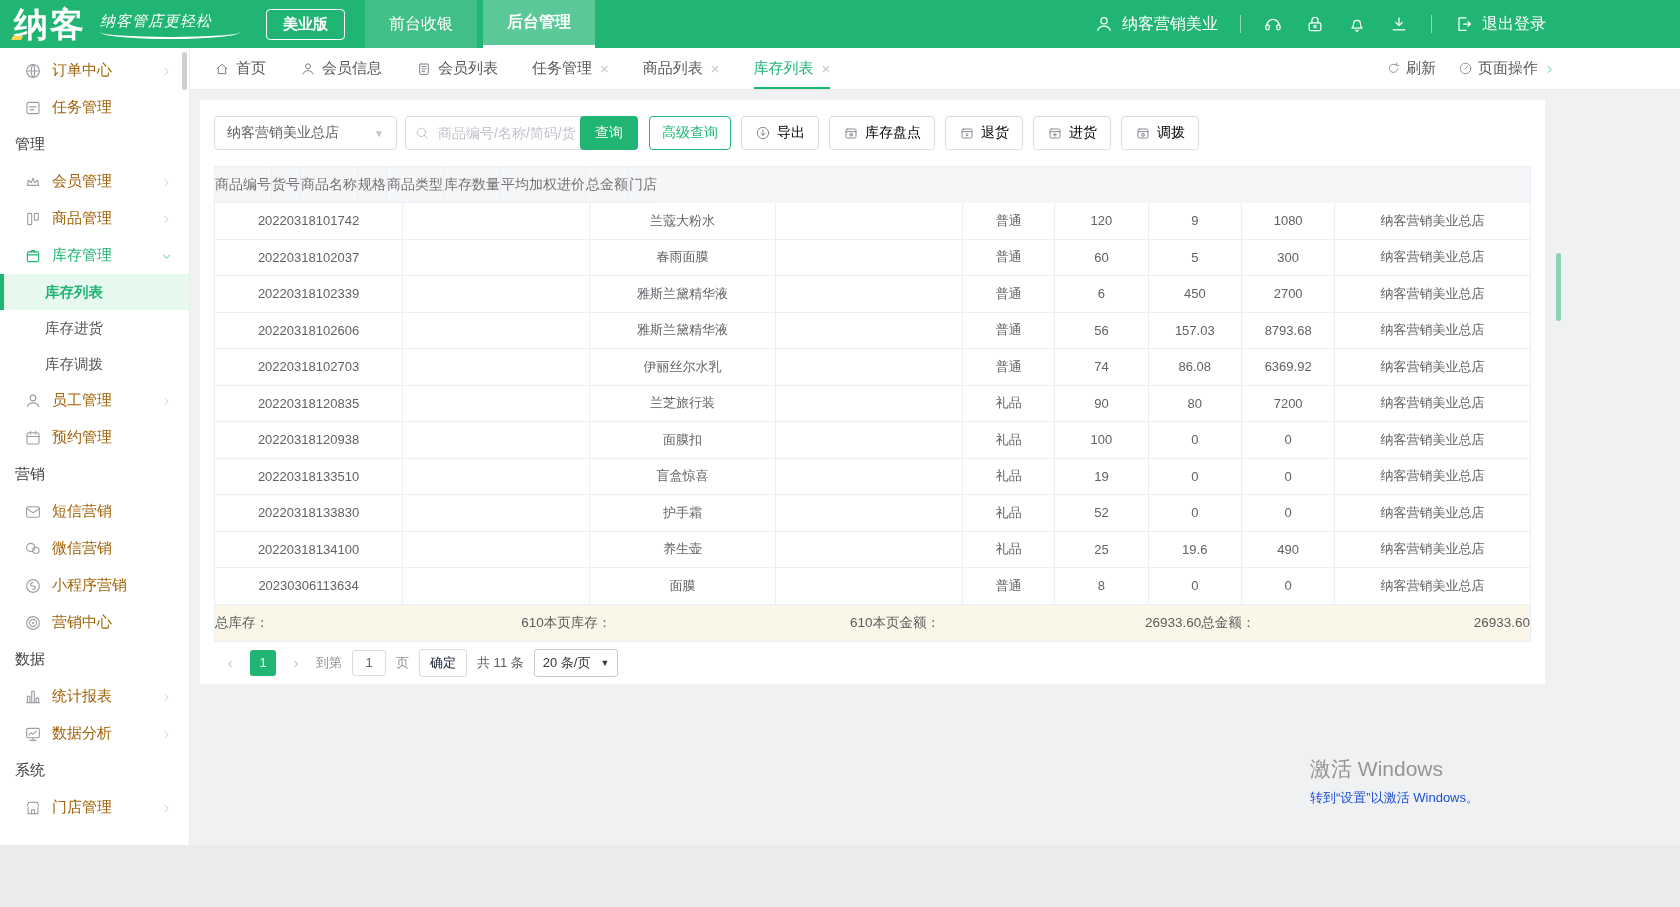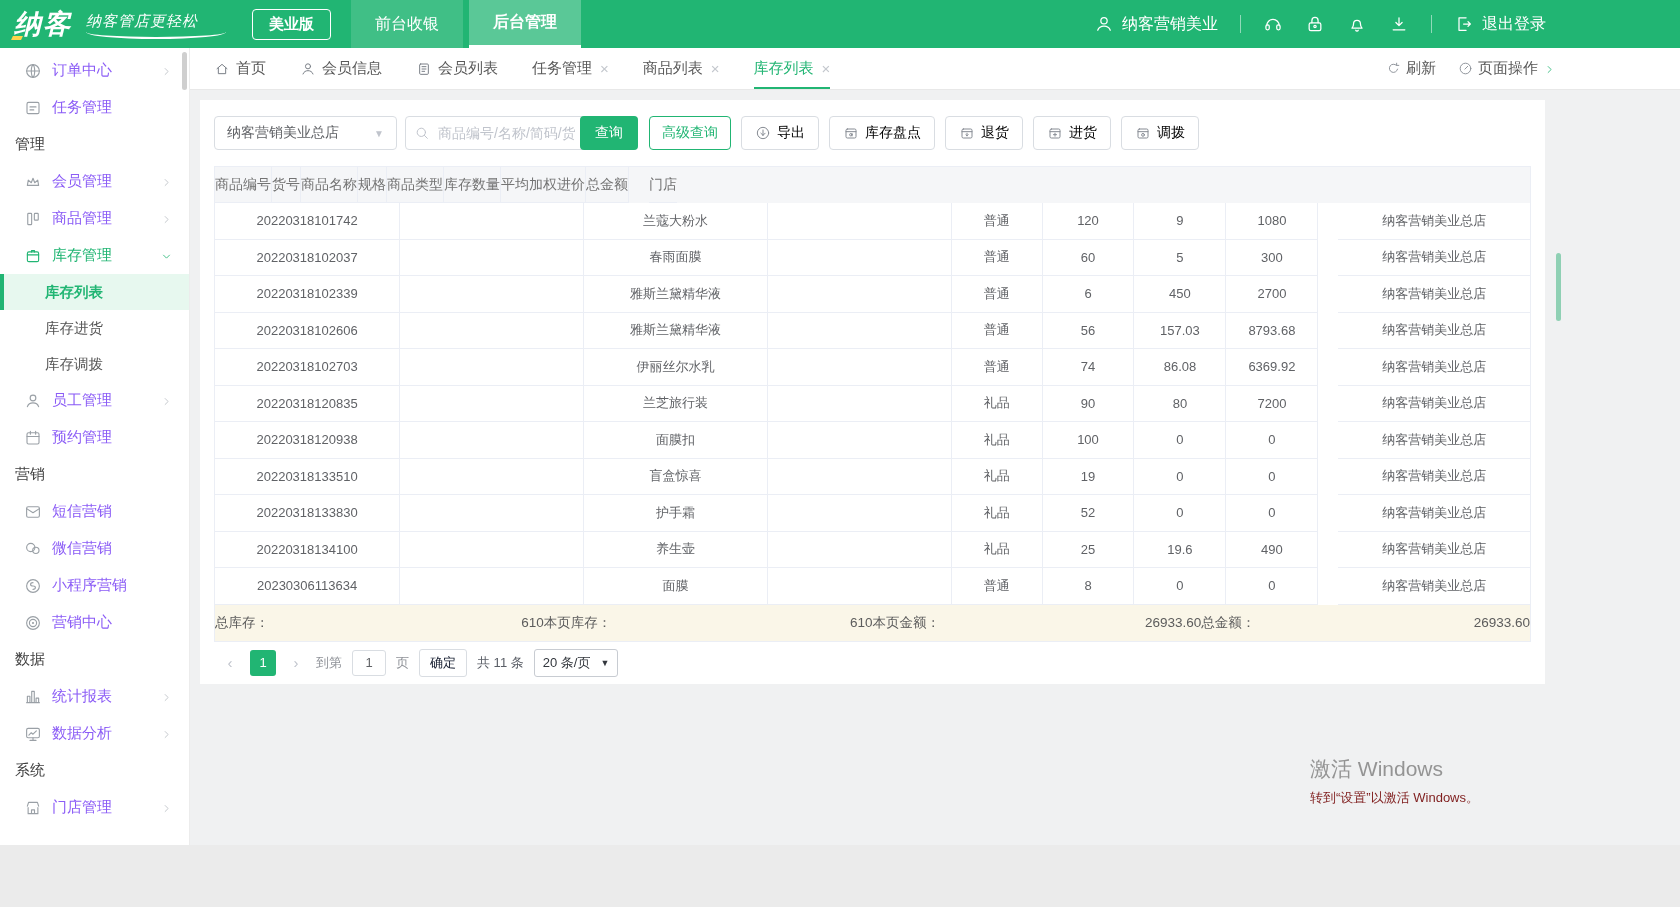--- a/index.html
+++ b/index.html
@@ -2,21 +2,21 @@
 <html><head>
 <meta charset="utf-8">
 <style>
   * { margin:0; padding:0; box-sizing:border-box; }
   html,body { width:1680px; height:907px; font-family:"Liberation Sans","DejaVu Sans",sans-serif; background:#ebebeb; overflow:hidden; }
   .app { width:1680px; height:845px; background:#f0f1f2; position:relative; }
 
   
   .topbar { height:48px; background:#21b573; display:flex; align-items:stretch; color:#fff; position:relative; padding-right:134px; }
   .brand { display:flex; align-items:center; padding-left:14px; }
-  .logo { font-size:27px; font-weight:bold; letter-spacing:2px; position:relative; line-height:48px;font-style:italic; }
+  .logo { font-size:34px; font-weight:bold; letter-spacing:2px; position:relative; line-height:48px; }
   .logo .accent { position:absolute; left:-2px; bottom:8px; width:10px; height:4px; background:#ffd54a; transform:skewX(-25deg); }
   .slogan-wrap { margin-left:14px; margin-top:2px; }
   .slogan { font-style:italic; font-size:15px; letter-spacing:1px; white-space:nowrap; }
   .swoosh { width:140px; height:7px; border-bottom:2px solid #fff; border-radius:0 0 70px 70px / 0 0 7px 7px; margin-top:1px; }
   .edition { align-self:center; margin-left:26px; border:1.5px solid #fff; border-radius:4px; padding:5px 16px; font-size:15px; font-weight:bold; cursor:pointer; }
   .topnav { display:flex; margin-left:20px; }
   .topnav-item { display:flex; align-items:center; padding:0 24px; font-size:16px; cursor:pointer; background:rgba(255,255,255,0.14); margin-right:6px; }
   .topnav-item.active { background:rgba(255,255,255,0.26); font-weight:bold; border-bottom:3px solid #ffffff; }
   .topbar-right { margin-left:auto; display:flex; align-items:center; gap:22px; font-size:16px; }
   .tb-ic { width:20px; height:20px; display:inline-block; cursor:pointer; }
@@ -25,21 +25,21 @@
   .tb-div { width:1px; height:18px; background:rgba(255,255,255,0.5); }
   .tb-logout { display:flex; align-items:center; gap:8px; cursor:pointer; }
 
   
   .shell { display:flex; height:797px; }
   .sidebar { width:190px; background:#fff; border-right:1px solid #ececec; position:relative; padding-top:4px; flex:none; }
   .sb-scroll { position:absolute; right:2px; top:4px; width:5px; height:38px; background:#cfcfcf; border-radius:3px; }
   .main { flex:1; display:flex; flex-direction:column; min-width:0; }
 
   
-  .sb-item { height:37px; display:flex; align-items:center; padding-left:24px; padding-right:16px; color:#8b5cf6; font-size:15px; cursor:pointer; position:relative; }
+  .sb-item { height:37px; display:flex; align-items:center; padding-left:24px; padding-right:16px; color:#a16207; font-size:15px; cursor:pointer; position:relative; }
   .sb-ico { width:18px; height:18px; color:#9aa0a6; flex:none; }
   .sb-ico svg { width:100%; height:100%; }
   .sb-label { margin-left:10px; flex:1; white-space:nowrap; }
   .sb-chev { width:13px; height:13px; color:#b8bcc2; flex:none; }
   .sb-chev svg { width:100%; height:100%; }
   .sb-item.green, .sb-item.green .sb-ico, .sb-item.green .sb-chev { color:#21b573; }
   .sb-section { height:37px; display:flex; align-items:center; padding-left:15px; color:#404040; font-size:15px; }
   .sb-sub { height:36px; display:flex; align-items:center; padding-left:45px; font-size:14.5px; color:#555; cursor:pointer; }
   .sb-sub.active { background:#e7f8ef; color:#21b573; font-weight:bold; border-left:4px solid #21b573; padding-left:41px; }
 
@@ -76,41 +76,41 @@
   .btn-plain { height:34px; padding:0 13px; margin-left:10px; background:#fff; border:1px solid #d9dde2; color:#000000; border-radius:4px; font-size:14px; cursor:pointer; display:inline-flex; align-items:center; gap:6px; font-family:inherit; }
   .btn-plain .b-ico { width:16px; height:16px; color:#868b93; }
   .btn-plain .b-ico svg { width:100%; height:100%; }
 
   
   .table { margin-top:16px; border:1px solid #ebeef5; border-bottom:none; }
   .thead, .trow { display:flex; }
   .thead { background:#f5f6f8; }
   .th { height:36px; display:flex; align-items:center; justify-content:center; font-size:14px; color:#737373; border-right:1px solid #ebeef5; border-bottom:1px solid #ebeef5; }
   .td { height:36.5px; display:flex; align-items:center; justify-content:center; font-size:13px; color:#606266; border-right:1px solid #ebeef5; border-bottom:1px solid #ebeef5; white-space:nowrap; overflow:hidden; }
-  .th:last-child, .td:last-child { border-right:none;margin-left:20px; }
+  .th:last-child, .td:last-child { border-right:none; }
   .c1{width:14.3%} .c2{width:14.2%} .c3{width:14.2%} .c4{width:14.2%} .c5{width:7%} .c6{width:7.1%} .c7{width:7.1%} .c8{width:7.1%} .c9{width:14.8%}
   .trow { cursor:pointer; }
   .summary { display:flex; background:#faf6e8; border-bottom:1px solid #ebeef5; height:37px; }
   .sum-cell { width:25%; display:flex; align-items:center; justify-content:space-between; font-size:13.5px; color:#5c5c5c; gap:4px; }
 
   
   .pager { height:42px; display:flex; align-items:center; gap:10px; font-size:13px; color:#909399; padding-left:6px; }
   .pg-arrow { width:20px; text-align:center; color:#c0c4cc; font-size:15px; cursor:pointer; }
   .pg-num { width:26px; height:26px; background:#21b573; color:#fff; border-radius:3px; display:flex; align-items:center; justify-content:center; font-size:13px; cursor:pointer; }
   .pg-input { width:34px; height:26px; border:1px solid #d9dde2; border-radius:3px; text-align:center; font-size:13px; color:#606266; outline:none; font-family:inherit; }
   .pg-btn { height:28px; padding:0 10px; background:#fff; border:1px solid #d9dde2; border-radius:3px; font-size:13px; color:#0f172a; cursor:pointer; font-family:inherit; }
   .pg-total { color:#5a5e66; }
   .pg-size { height:28px; border:1px solid #c8ccd2; border-radius:3px; display:flex; align-items:center; padding:0 8px; gap:10px; color:#33373d; cursor:pointer; background:#fff; }
   .pg-size .caret { font-size:9px; color:#33373d; }
 
   
   .v-scroll { position:absolute; left:1556px; top:253px; width:5px; height:68px; background:#8fd0b4; border-radius:3px; }
   .watermark { position:absolute; left:1310px; top:755px; color:#9b9b9b; }
   .wm1 { font-size:21px; color:#949494; }
-  .wm2 { font-size:13px; margin-top:6px; color:#7f1d1d; }
+  .wm2 { font-size:13px; margin-top:6px; color:#1d4ed8; }
   .bottom-strip { height:62px; background:#ebebeb; }
 </style>
 </head>
 <body>
 
 <div class="app">
 
   <div class="topbar">
     <div class="brand">
       <div class="logo"><span class="accent"></span><span>纳客</span></div>

